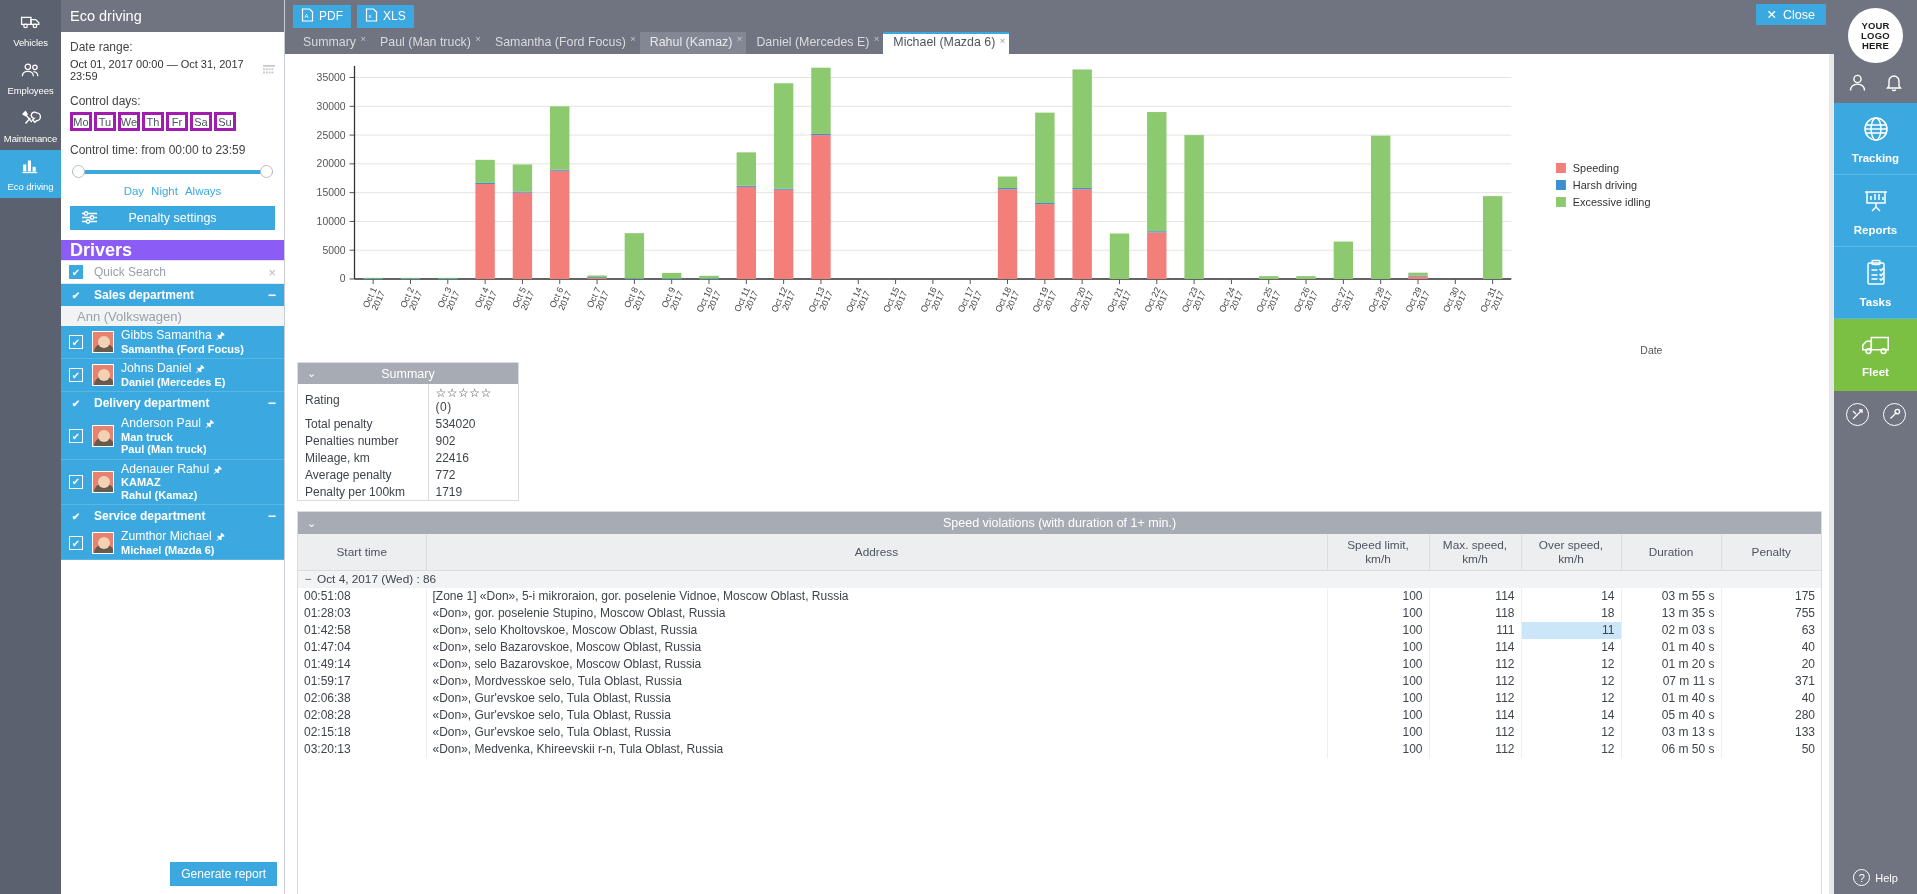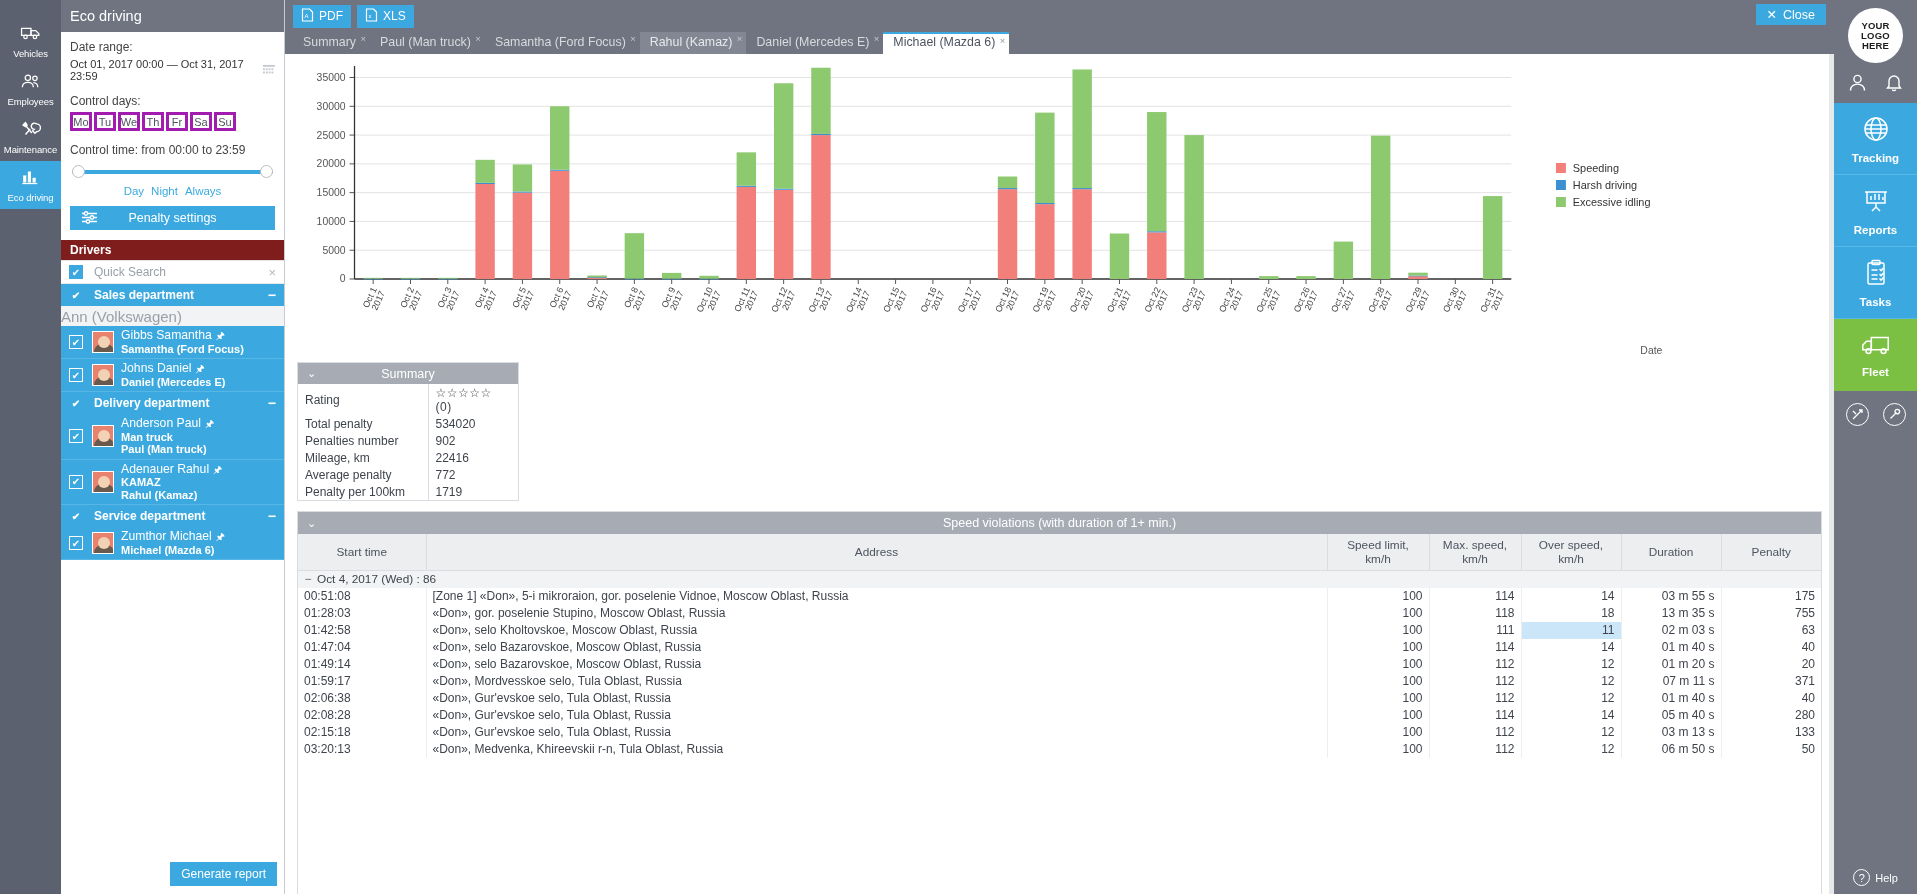--- a/index.html
+++ b/index.html
@@ -8,21 +8,21 @@
     font-family: "Liberation Sans", sans-serif;
     font-size: 12px; color: #333;
     background: #fff; overflow: hidden;
   }
   #app { position: relative; width: 1917px; height: 894px; display: flex; background:#6f7480; }
 
   
   .left-rail {
     width: 61px; background: #5b616e; flex: 0 0 61px;
     display: flex; flex-direction: column; align-items: center;
-    padding-top: 17px; color: #fff; text-align: center;
+    padding-top: 6px; color: #fff; text-align: center;
   }
   .rail-item {
     width: 61px; height: 48px; display: flex; flex-direction: column;
     align-items: center; justify-content: center; cursor: pointer;
     padding: 3px 0;
   }
   .rail-item.active { background: #3ba9e0; }
   .rail-item svg { width: 22px; height: 20px; }
   .rail-label { font-size: 9.5px; margin-top: 2px; letter-spacing: -0.1px; }
 
@@ -53,41 +53,41 @@
   .slider-knob.k1 { left: 0px; } .slider-knob.k2 { right: 0px; }
   .presets { display:flex; justify-content:center; gap:7px; font-size:11.5px; color:#3ba9e0; margin-bottom: 9px; cursor:pointer;}
   .presets span { cursor: pointer; }
   .penalty-btn {
     background:#3ba9e0; color:#fff; height:24px; display:flex; align-items:center;
     justify-content:center; font-size:12.5px; cursor:pointer; position: relative; margin-bottom: 10px;
   }
   .penalty-btn .sliders-icon { position:absolute; left:12px; top:5px; }
 
   .drivers-hdr {
-    background:#7f1d1d; color:#fff; font-weight:bold; font-size:12px;
+    background:#8b5cf6; color:#fff; font-weight:bold; font-size:18px;
     height:20px; display:flex; align-items:center; padding-left:9px;
   }
   .driver-list { flex: 1 1 auto; overflow: hidden; background:#fff; border-top:1px solid #e2e4e8; }
   .qsearch {
     display:flex; align-items:center; height:23px; padding:0 8px; background:#fff;
     border-bottom:1px solid #e7e9ec;
   }
   .chk { width:14px; height:14px; background:#3ba9e0; display:inline-flex; align-items:center;
          justify-content:center; color:#fff; font-size:10px; flex:0 0 14px; }
   .chk.outline { background:transparent; border:1px solid #fff; }
   .qsearch-text { margin-left:11px; color:#9aa0a8; font-size:12px; }
   .qsearch .x { margin-left:auto; color:#b3b8bf; font-size:13px; cursor:pointer; }
   .dept {
     display:flex; align-items:center; height:22px; padding:0 8px; color:#fff;
     font-weight:bold; font-size:12px; background:#3ba9e0; cursor:pointer;
   }
   .dept .lbl { margin-left:11px; }
   .dept .minus { margin-left:auto; font-size:14px; line-height:12px; }
-  .subtle-row { height:20px; display:flex; align-items:center; 
-                color:#9aa0a8; font-size:15px; background:#f2f3f5;}
+  .subtle-row { height:20px; display:flex; align-items:center; padding-left:16px;
+                color:#9aa0a8; font-size:13px; background:#f2f3f5;}
   .driver {
     display:flex; align-items:center; padding:3px 8px; background:#3ba9e0; color:#fff;
     border-bottom:1px solid #57b6e4; cursor:pointer; min-height:27px;
   }
   .driver .avatar { width:22px; height:22px; margin:0 7px 0 9px; flex:0 0 22px;
                     background:#e8826e; border:1px solid #fff; position:relative; overflow:hidden;}
   .driver .avatar i { position:absolute; left:5px; top:4px; width:12px; height:12px; border-radius:50%;
                       background:#f2d2b4; }
   .driver .avatar b { position:absolute; left:1px; bottom:0; width:20px; height:8px; border-radius:10px 10px 0 0;
                       background:#6a5a4e; }

